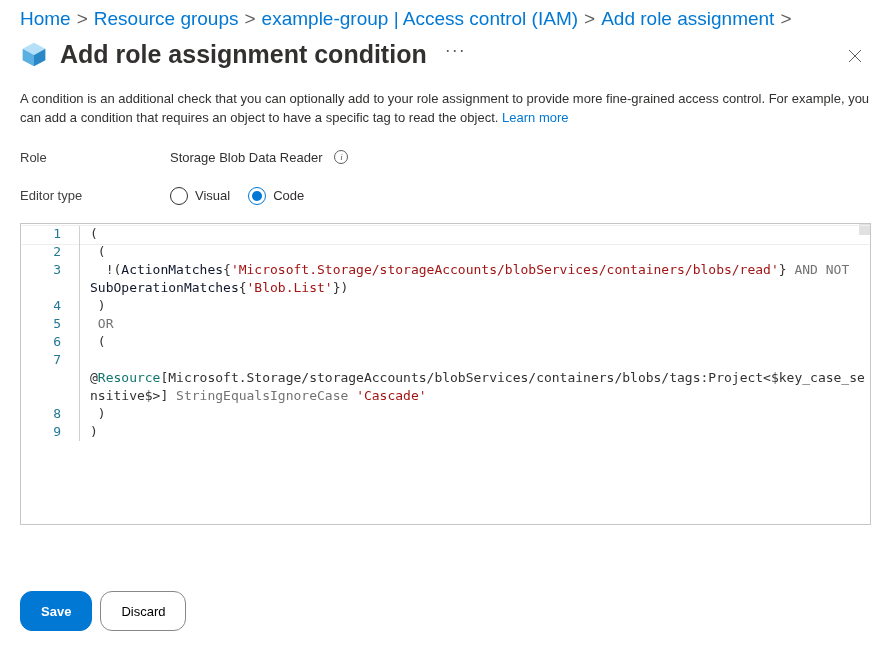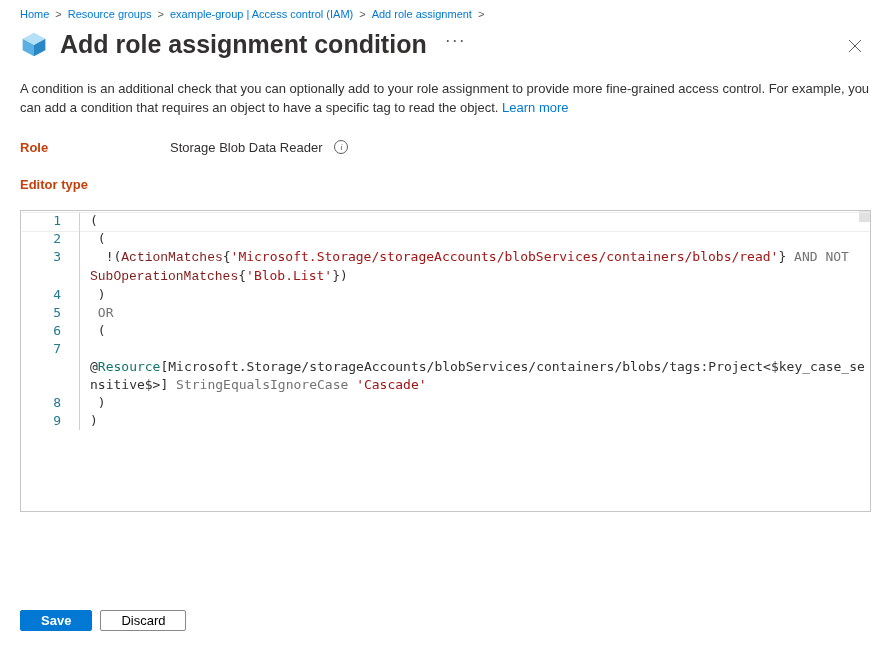--- a/index.html
+++ b/index.html
@@ -10,21 +10,21 @@
       background: #fff;
       width: 891px;
       height: 649px;
       overflow: hidden;
       position: relative;
     }
     .breadcrumb {
       display: flex;
       align-items: center;
       padding: 8px 20px 4px;
-      font-size: 11px;
+      font-size: 19px;
       gap: 6px;
       flex-wrap: wrap;
     }
     .breadcrumb a { color: #0078d4; text-decoration: none; cursor: pointer; }
     .bc-sep { color: #605e5c; }
     .title-row {
       display: flex;
       align-items: flex-start;
       padding: 6px 20px 18px;
       gap: 12px;
@@ -61,22 +61,22 @@
       color: #323130;
     }
     .description a { color: #0078d4; text-decoration: none; cursor: pointer; }
     .form-row {
       display: flex;
       align-items: center;
       padding: 6px 20px 16px;
     }
     .form-label {
       width: 150px;
-      font-weight: 700;
-      color: #c2410c;
+      font-weight: 400;
+      color: #404040;
     }
     .form-value {
       display: flex;
       align-items: center;
       gap: 12px;
       color: #323130;
     }
     .info-icon {
       width: 14px; height: 14px;
       border: 1px solid #605e5c;
@@ -141,45 +141,45 @@
     .current-line .line-content::before {
       content: '';
       position: absolute;
       left: -58px; right: 0; top: 0; height: 18px;
       border-top: 1px solid #eee;
       border-bottom: 1px solid #eee;
       pointer-events: none;
     }
     .tok-punct { color: #323130; }
     .tok-kw { color: #737373; }
-    .tok-fn { color: #7f1d1d; font-family: Liberation Mono, monospace; }
+    .tok-fn { color: #0f172a; }
     .tok-str { color: #a31515; }
     .tok-res { color: #0f766e; }
     .scrollbar-corner {
       position: absolute;
       top: 0; right: 0;
       width: 11px; height: 11px;
       background: #e1e1e1;
     }
     .button-bar {
       position: absolute;
       left: 0; right: 0; bottom: 0;
       padding: 12px 20px 18px;
       display: flex;
       gap: 8px;
       background: #fff;
     }
     .btn {
-      height: 21px;
+      height: 40px;
       padding: 0 20px;
       font-size: 13px;
       border: 1px solid #8a8886;
       background: #fff;
       cursor: pointer;
-      border-radius: 2px;
+      border-radius: 12px;
     }
     .btn.primary {
       background: #0078d4;
       border-color: #0078d4;
       color: #fff;
       font-weight: 600;
     }
   </style>
 </head>
 <body>
@@ -218,20 +218,32 @@
 <div class="form-row">
   <div class="form-label">Role</div>
   <div class="form-value">
     <span>Storage Blob Data Reader</span>
     <span class="info-icon">i</span>
   </div>
 </div>
 
 <div class="form-row">
   <div class="form-label">Editor type</div>
+  <div class="radio-group">
+    <label class="radio">
+      <span class="radio-outer"></span>
+      <span>Visual</span>
+    </label>
+    <label class="radio checked">
+      <span class="radio-outer">
+          <span class="radio-inner"></span>
+        </span>
+      <span>Code</span>
+    </label>
+  </div>
 </div>
 
 <div class="code-editor">
   <div class="scrollbar-corner"></div>
   <div class="code-lines" id="code-lines">
       <div class="code-line current-line">
         <div class="gutter">1</div>
         <div class="line-content"><span class="tok-punct">(</span></div>
       </div>
       <div class="code-line">

